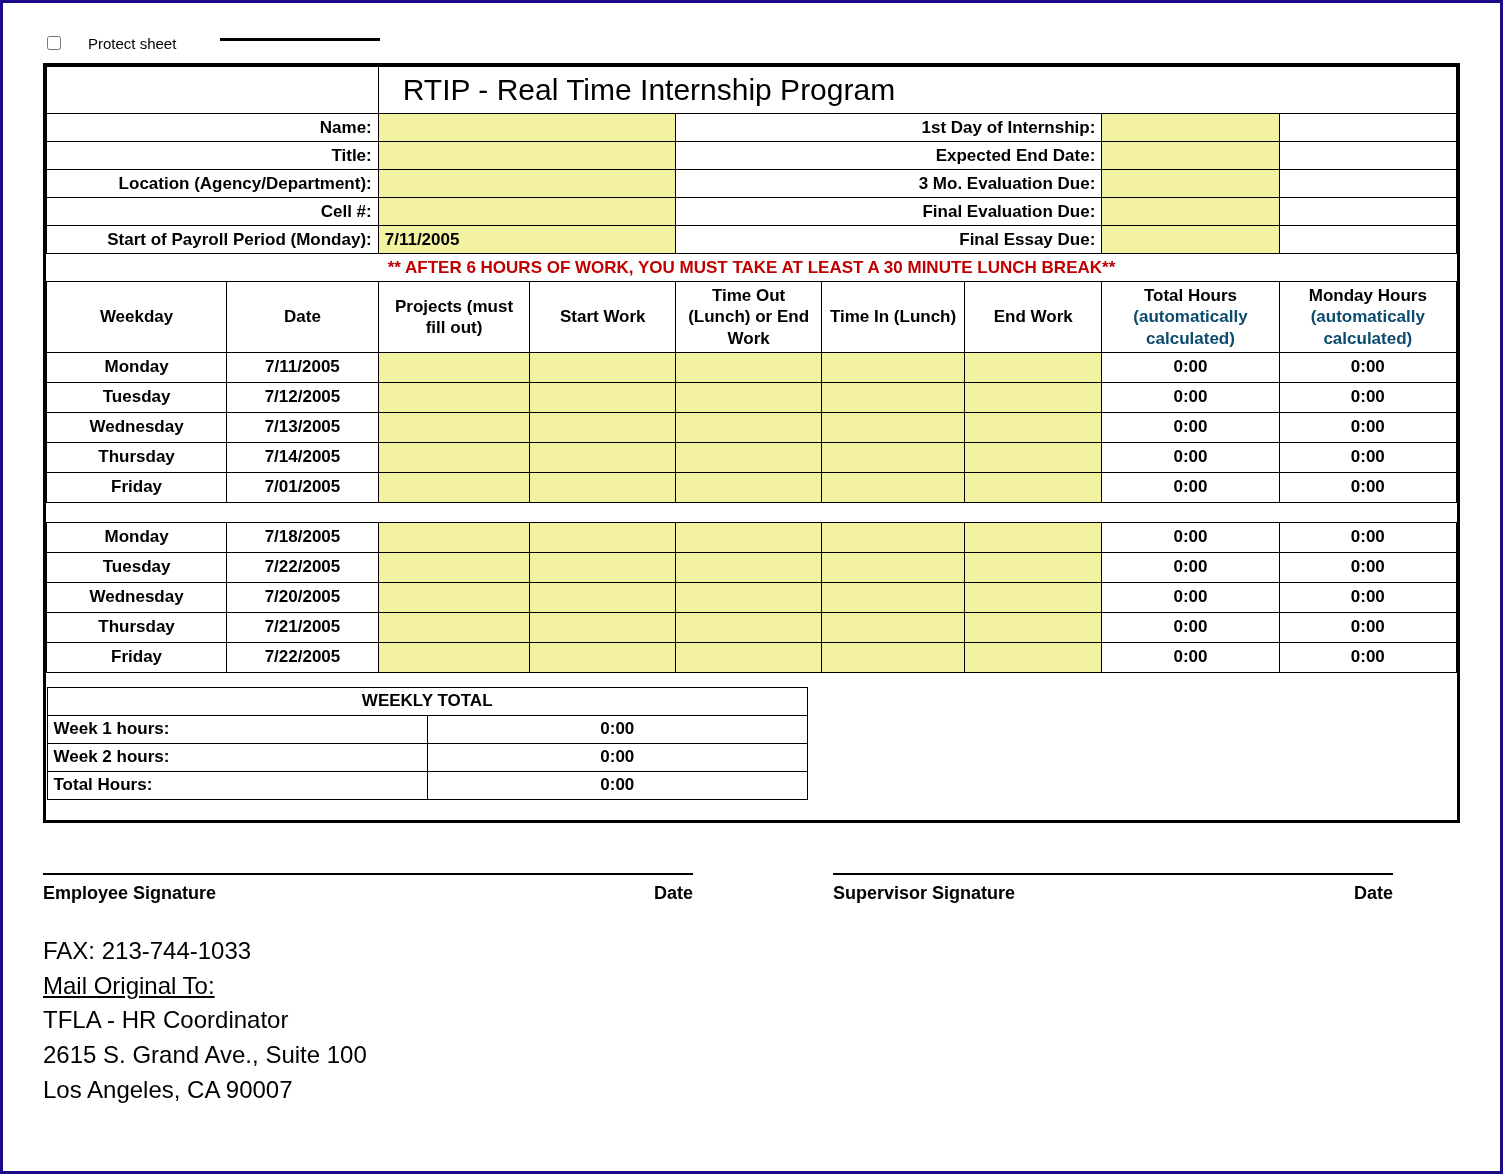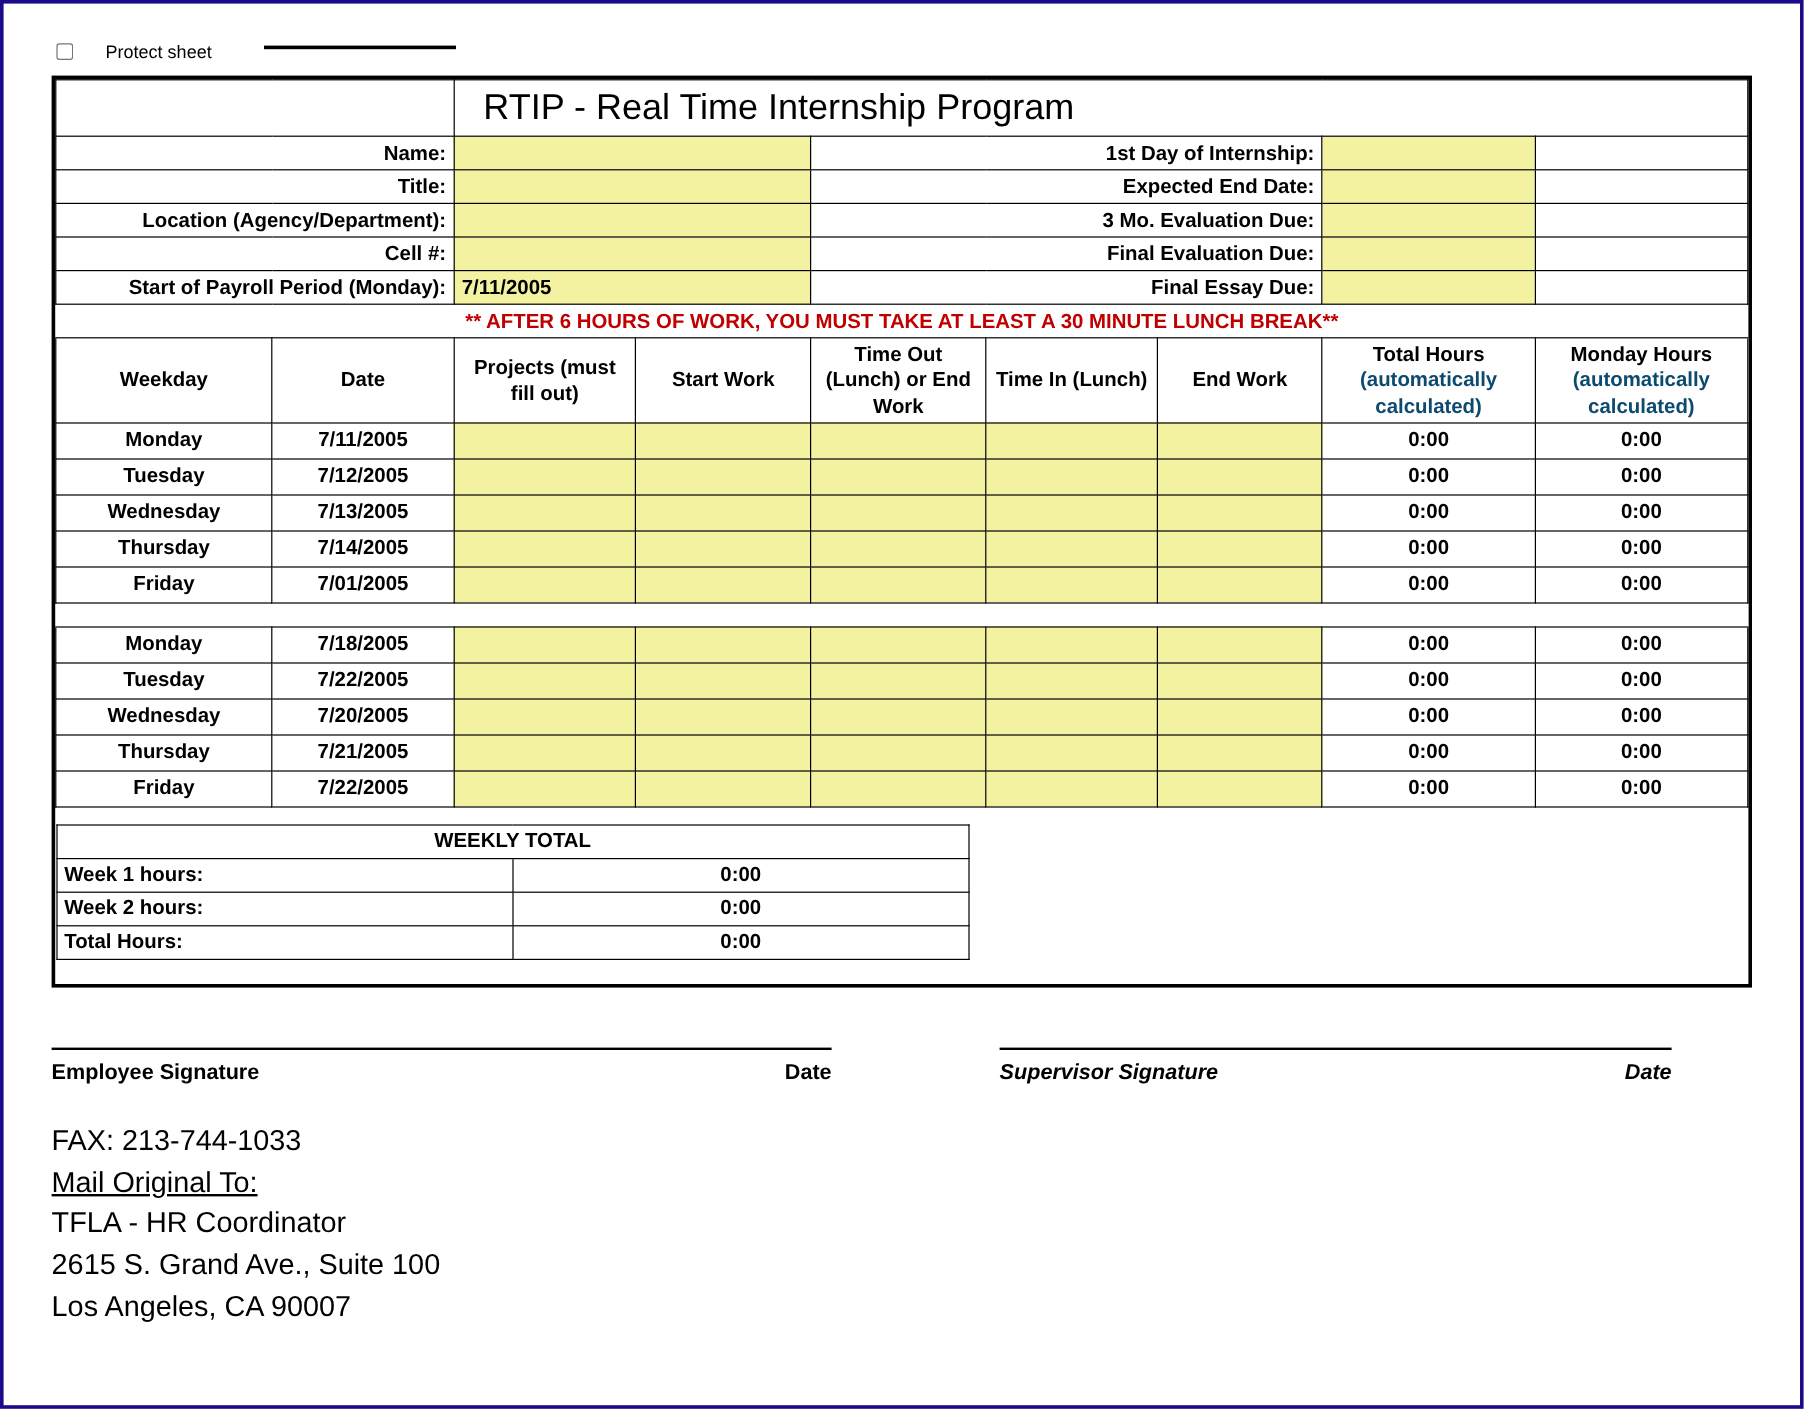--- a/index.html
+++ b/index.html
@@ -87,21 +87,21 @@
     flex-direction: column;
   }
   .sig-line {
     border-top: 2px solid #000;
     display: flex;
     justify-content: space-between;
     padding-top: 8px;
     align-items: center;
   }
   .sig-left { width: 650px; }
-  .sig-right { width: 560px; font-style: italic; }
+  .sig-right { width: 560px; }
   .footer {
     margin-top: 30px;
     font-weight: normal;
     font-size: 24px;
     line-height: 1.45;
   }
   .footer .mail { text-decoration: underline; }
 </style>
 </head>
 <body>

